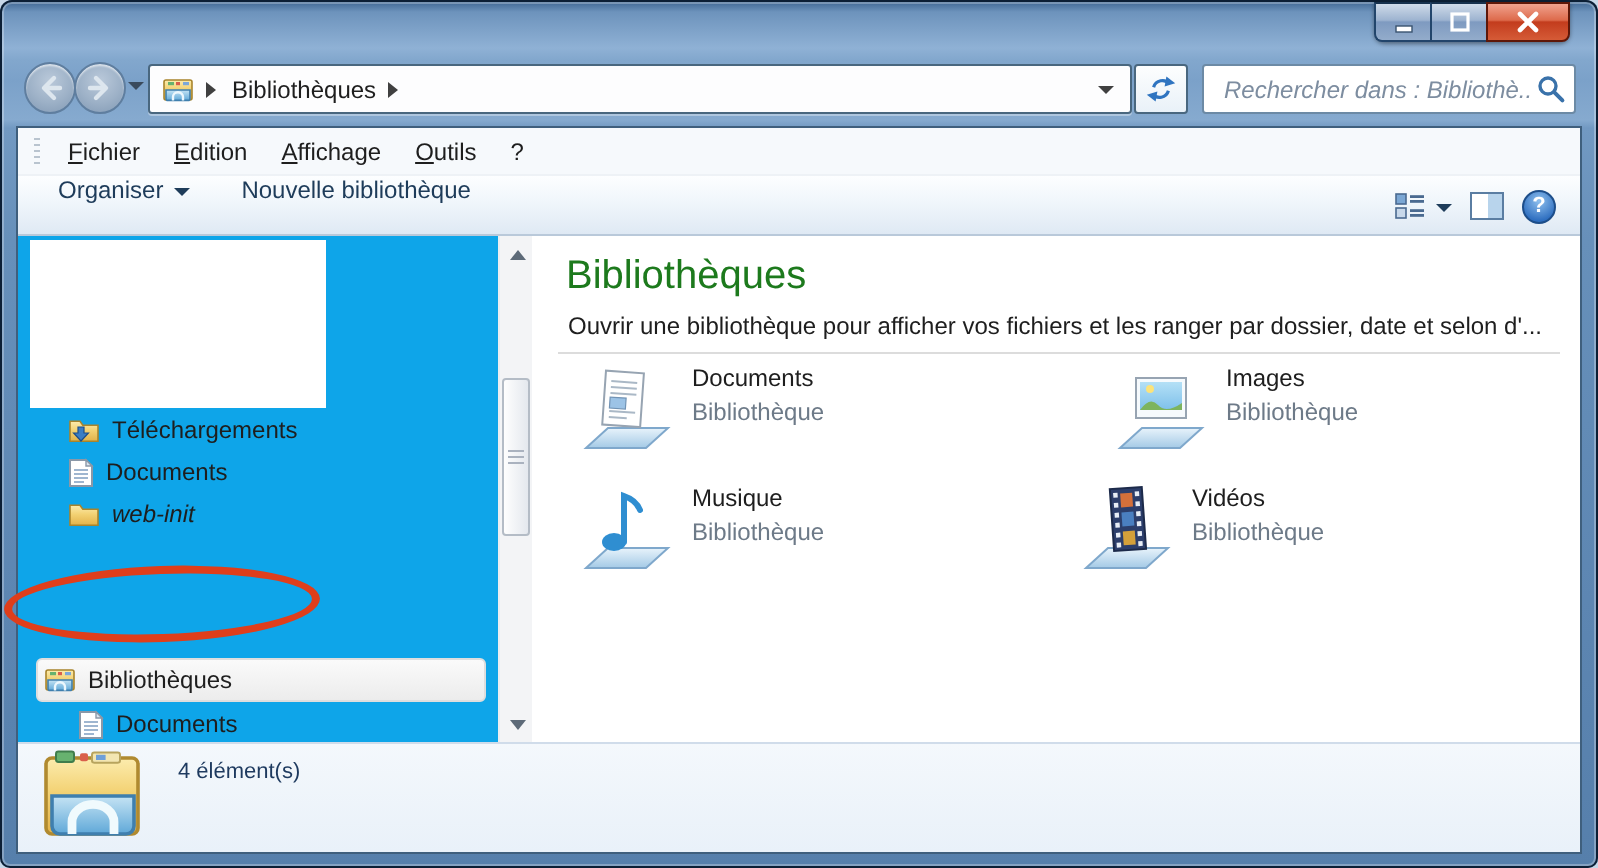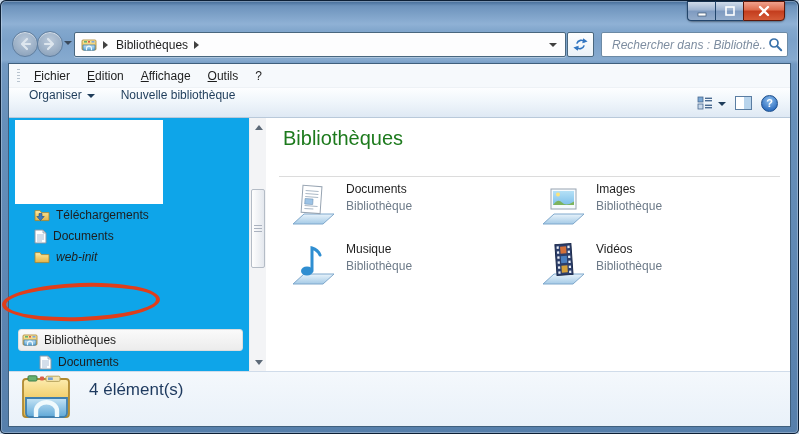--- a/index.html
+++ b/index.html
@@ -72,21 +72,21 @@
   .main-sub{position:absolute;left:18px;top:38px;font-size:12px;color:#1e1e1e;}
   .divider{position:absolute;left:13px;right:10px;top:58px;height:1px;background:#dcdcdc;}
   .tile{position:absolute;display:flex;}
   .tile-text{margin-left:10px;}
   .tile-name{font-size:12px;color:#1e1e1e;}
   .tile-type{font-size:12px;color:#6d7a88;margin-top:3px;}
   .tile-icon{width:46px;height:46px;position:relative;flex:0 0 46px;}
   
   .statusbar{height:55px;background:linear-gradient(180deg,#f4f8fc,#e9f1f9);border-top:1px solid #d0dcea;position:relative;}
   .status-icon{position:absolute;left:10px;top:1px;}
-  .status-text{position:absolute;left:80px;top:8px;font-size:17px;color:#1e3a5f;text-align:center;}
+  .status-text{position:absolute;left:80px;top:8px;font-size:11px;color:#1e3a5f;text-align:center;}
   
   .red-ellipse{position:absolute;left:2px;top:283px;width:158px;height:38px;border:4px solid #df3e1b;border-radius:50%;
                transform:rotate(-2deg);pointer-events:none;z-index:50;}
   .ic{display:block;}
 </style>
 </head>
 <body>
 
 <div class="win">
 
@@ -274,40 +274,41 @@
         <div class="sthumb">
             <div class="gripper"></div>
           </div>
         <div class="sbtn" style="bottom:0;">
             <div class="sarrow down"></div>
           </div>
       </div>
 
       <div class="main">
         <div class="main-title" style="color:#1d7a1d;">Bibliothèques</div>
+        <div class="main-sub">Ouvrir une bibliothèque pour afficher vos fichiers et les ranger par dossier, date et selon d'...</div>
         <div class="divider"></div>
 
         <div class="tile" style="left:24px;top:64px;">
           <div class="tile-icon">
             <svg width="46" height="46" viewBox="0 0 46 46">
               <path d="M3 42 L14 32 L44 32 L33 42 Z" fill="url(#gBase)" stroke="#7fa8cc" stroke-width="1"></path>
               <g transform="rotate(4 22 18)">
                 <rect x="12" y="4" width="19" height="27" fill="#fff" stroke="#97a4b2"></rect>
                 <path d="M15 9 h13 M15 12 h13 M15 15 h13 M15 24 h13 M15 27 h9" stroke="#aab8c6" stroke-width="1"></path>
                 <rect x="15" y="17" width="8" height="5.5" fill="#9cc3e6" stroke="#7193b5" stroke-width="0.6"></rect>
               </g>
             </svg>
           </div>
           <div class="tile-text">
             <div class="tile-name">Documents</div>
             <div class="tile-type">Bibliothèque</div>
           </div>
         </div>
 
-        <div class="tile" style="left:274px;top:64px;justify-content:center;">
+        <div class="tile" style="left:291px;top:64px;justify-content:center;">
           <div class="tile-icon">
             <svg width="46" height="46" viewBox="0 0 46 46">
               <path d="M3 42 L14 32 L44 32 L33 42 Z" fill="url(#gBase)" stroke="#7fa8cc" stroke-width="1"></path>
               <rect x="11" y="7" width="25" height="20" fill="#f6fafd" stroke="#97a4b2"></rect>
               <rect x="13" y="9" width="21" height="14" fill="url(#gSky)"></rect>
               <path d="M13 23 q5 -7 9 -2.5 q4 4.5 12 -1 v3.5 H13 Z" fill="#7db45e"></path>
               <circle cx="18" cy="12.5" r="2" fill="#fce37a"></circle>
             </svg>
           </div>
           <div class="tile-text">

